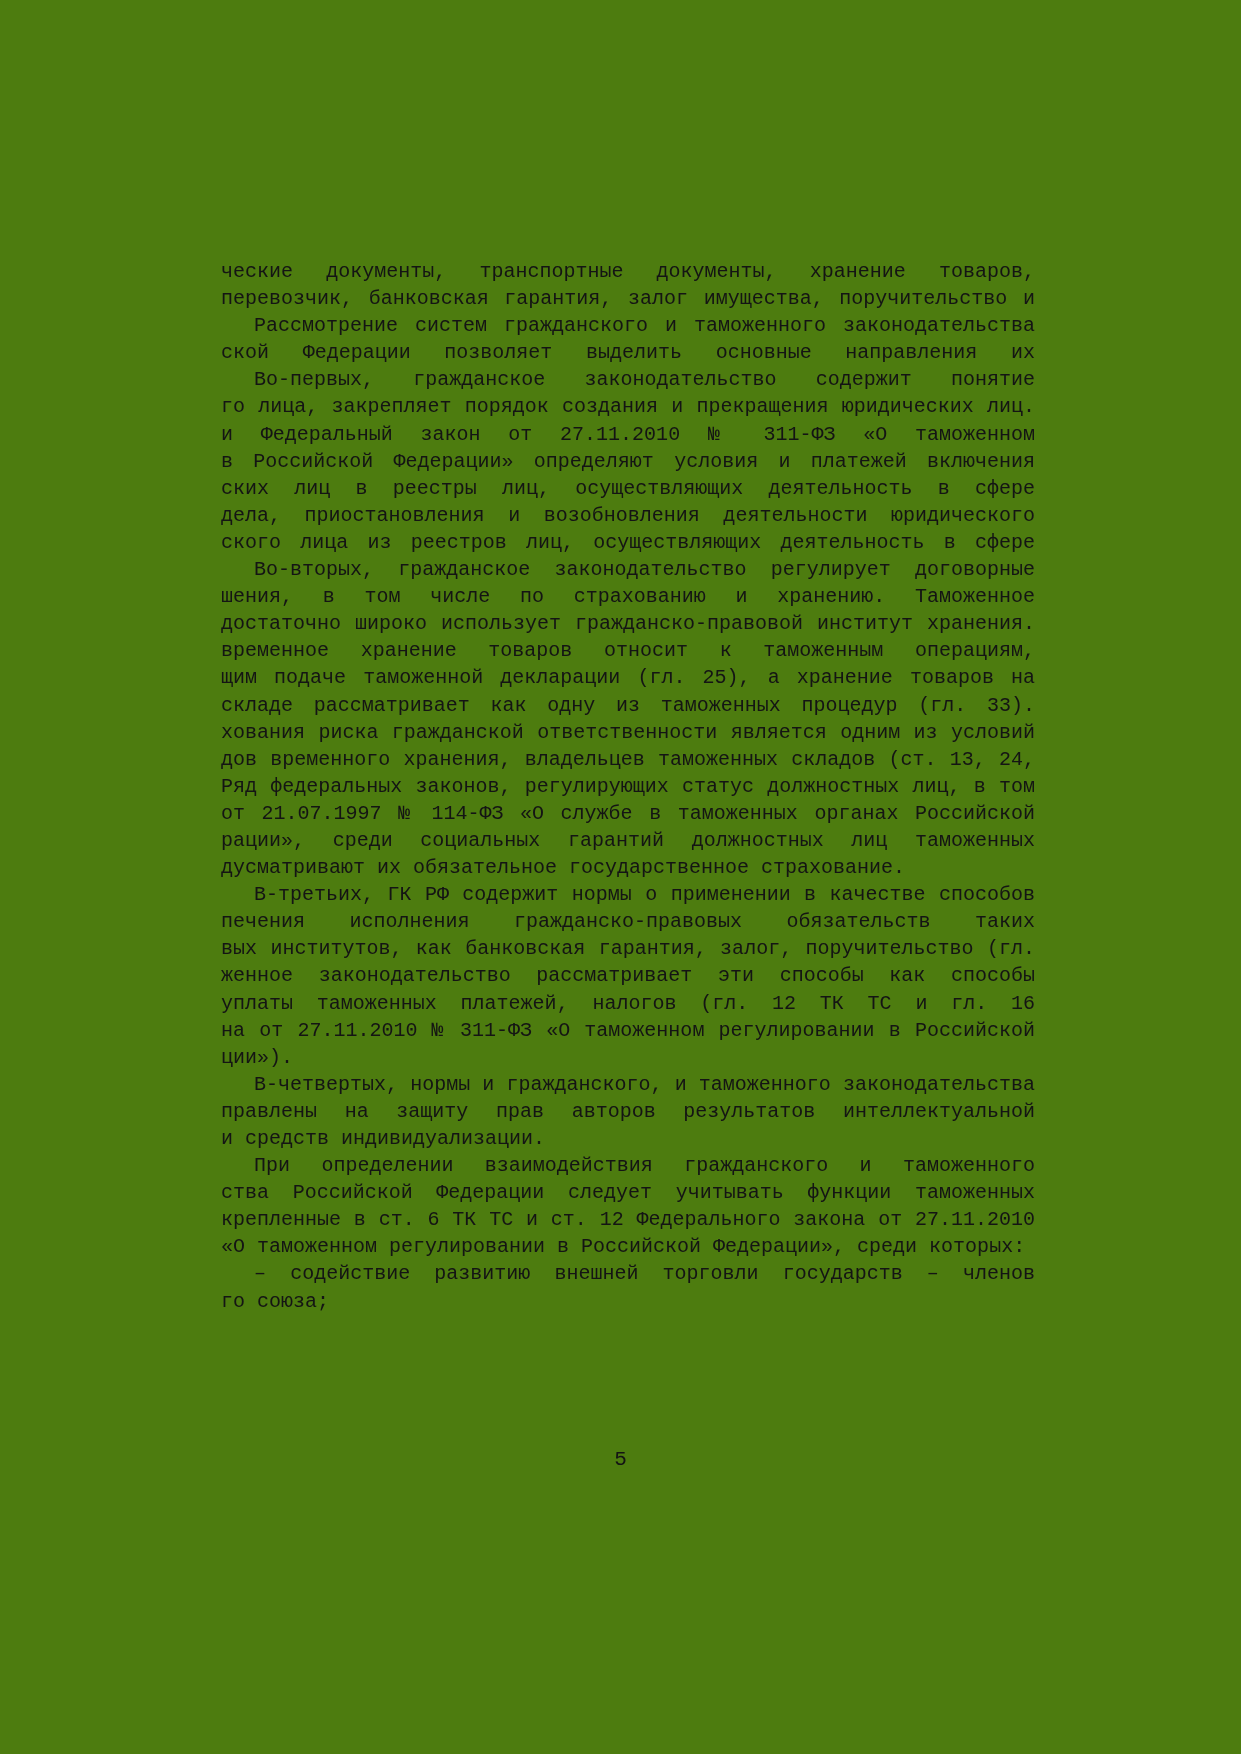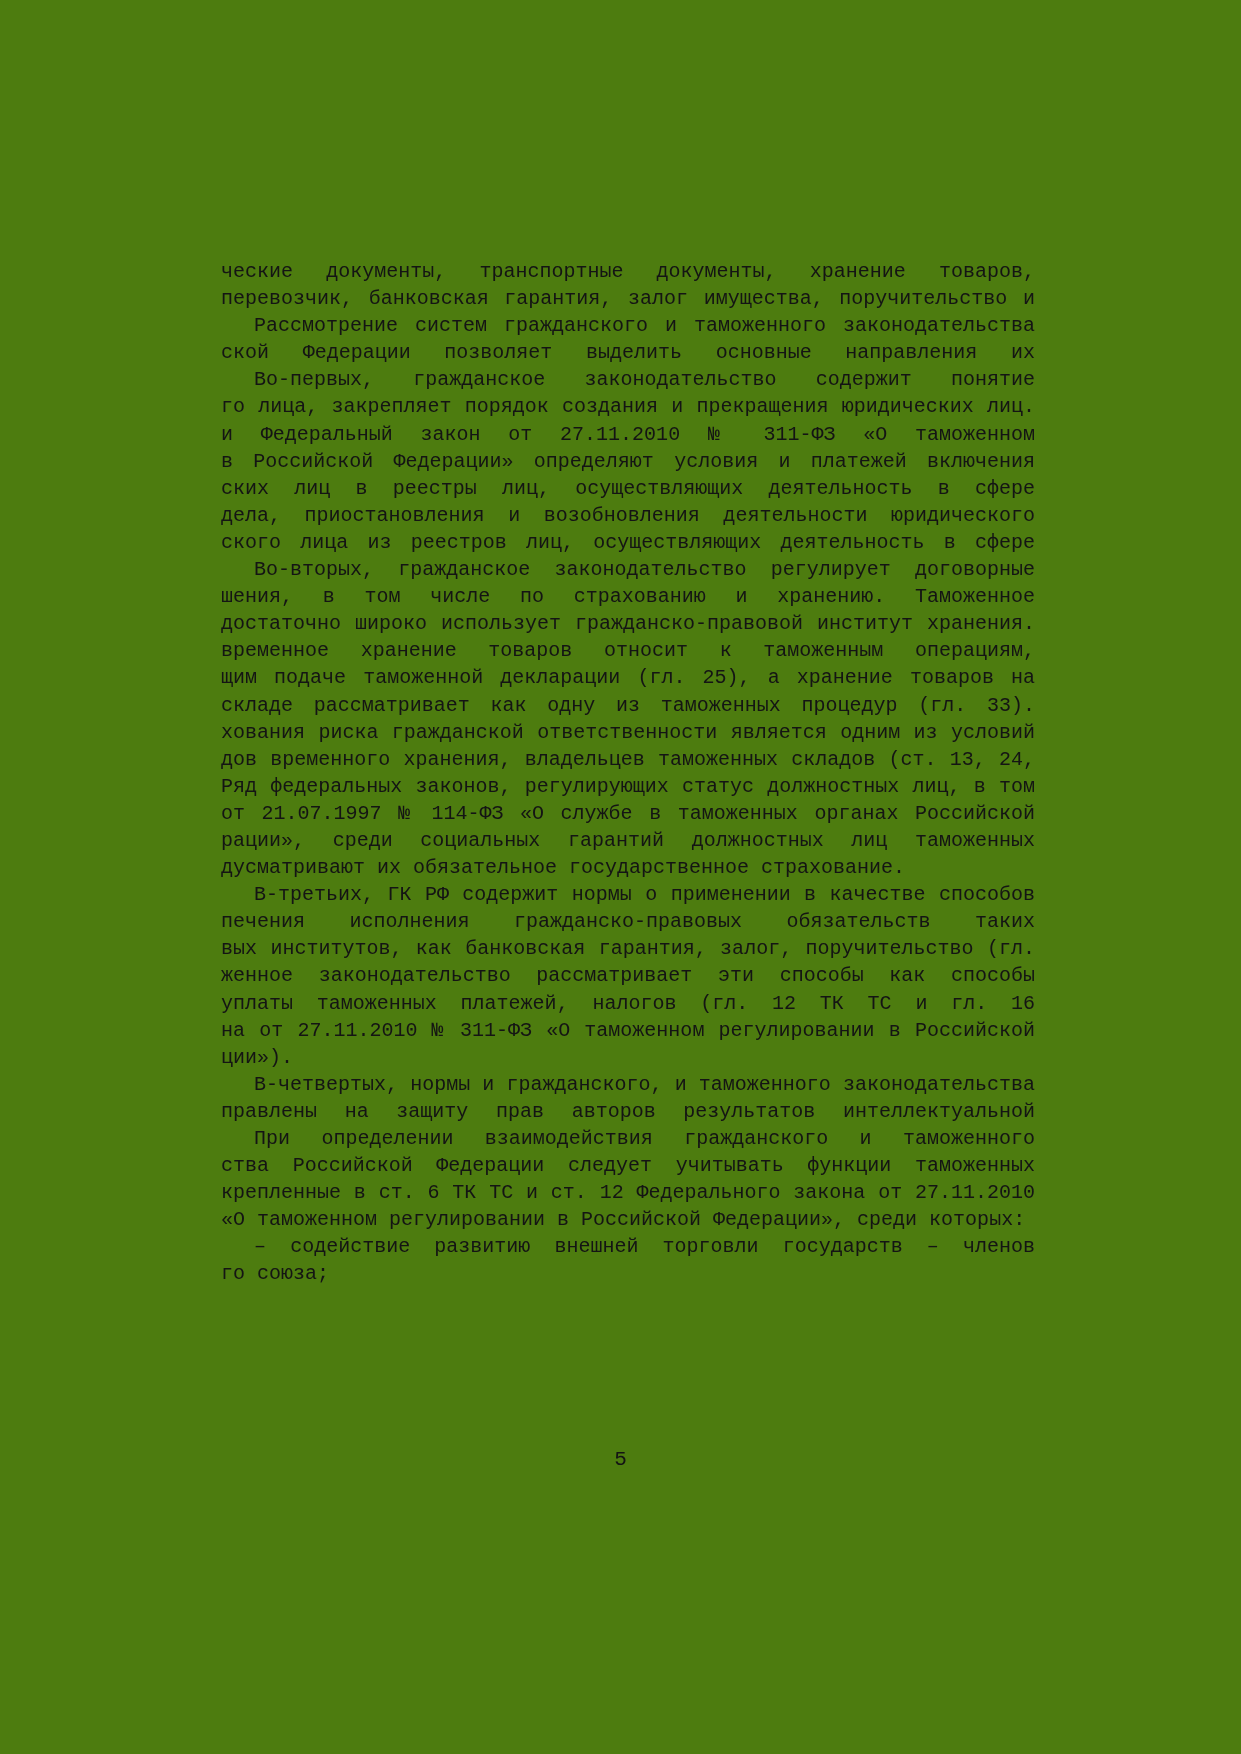--- a/index.html
+++ b/index.html
@@ -92,20 +92,21 @@
         <div class="line">печения исполнения гражданско-правовых обязательств таких гражданско-право-</div>
         <div class="line">вых институтов, как банковская гарантия, залог, поручительство (гл. 23); тамо-</div>
         <div class="line">женное законодательство рассматривает эти способы как способы обеспечения</div>
         <div class="line">уплаты таможенных платежей, налогов (гл. 12 ТК ТС и гл. 16 Федерального зако-</div>
         <div class="line">на от 27.11.2010 № 311-ФЗ «О таможенном регулировании в Российской Федера-</div>
         <div class="line last">ции»).</div>
       </div>
       <div class="paragraph">
         <div class="line indent">В-четвертых, нормы и гражданского, и таможенного законодательства на-</div>
         <div class="line">правлены на защиту прав авторов результатов интеллектуальной деятельности</div>
+        <div class="line last">и средств индивидуализации.</div>
       </div>
       <div class="paragraph">
         <div class="line indent">При определении взаимодействия гражданского и таможенного законодатель-</div>
         <div class="line">ства Российской Федерации следует учитывать функции таможенных органов, за-</div>
         <div class="line">крепленные в ст. 6 ТК ТС и ст. 12 Федерального закона от 27.11.2010 № 311-ФЗ</div>
         <div class="line last">«О таможенном регулировании в Российской Федерации», среди которых:</div>
       </div>
       <div class="paragraph">
         <div class="line indent">– содействие развитию внешней торговли государств – членов Таможенно-</div>
         <div class="line last">го союза;</div>

